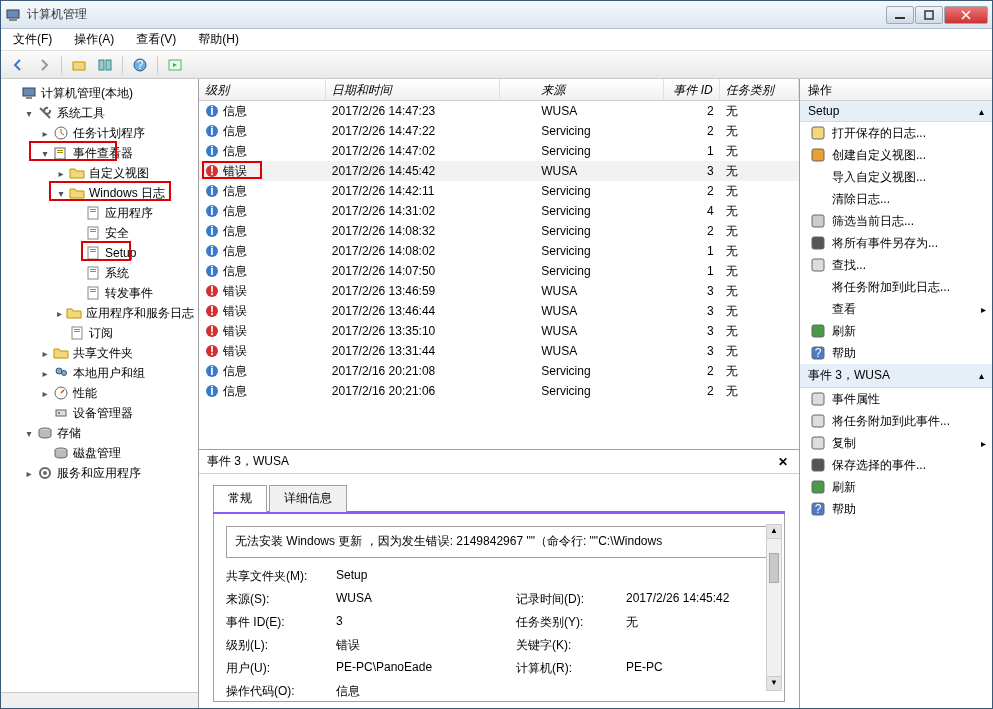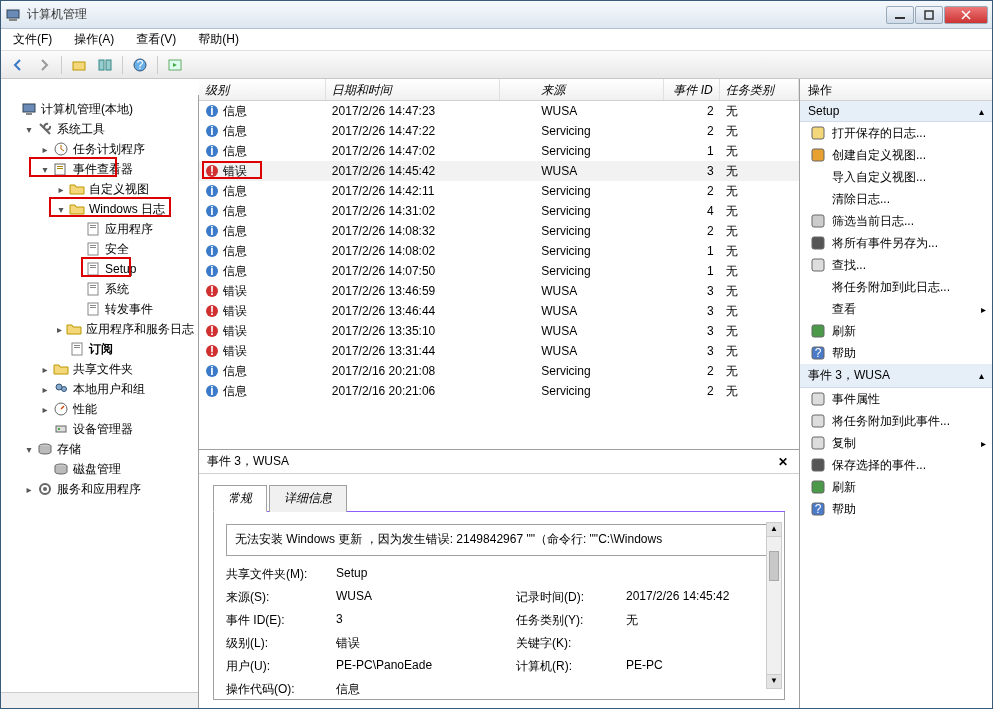--- a/index.html
+++ b/index.html
@@ -22,21 +22,21 @@
 
 
 .toolbar { height: 28px; background: linear-gradient(to bottom, #fcfcfc, #e8e8e8); display: flex; align-items: center; padding: 0 6px; border-bottom: 1px solid #c8c8c8; gap: 4px; }
 .tool-btn { width: 22px; height: 22px; display: flex; align-items: center; justify-content: center; border: 1px solid transparent; border-radius: 2px; cursor: pointer; }
 .tool-sep { width: 1px; height: 18px; background: #ccc; margin: 0 2px; }
 
 
 .content { flex: 1; display: flex; overflow: hidden; }
 
 
-.tree-panel { width: 198px; border-right: 1px solid #a0a0a0; display: flex; flex-direction: column; overflow: hidden; margin-top: 16px; }
+.tree-panel { width: 198px; border-right: 1px solid #a0a0a0; display: flex; flex-direction: column; overflow: hidden; }
 .tree-body { flex: 1; overflow-y: auto; padding: 4px 2px; background: #fff; position: relative; }
 .tree-node { display: flex; align-items: center; height: 20px; white-space: nowrap; cursor: pointer; }
 .tree-toggle { width: 12px; text-align: center; color: #555; font-size: 10px; }
 .tree-icon { width: 16px; height: 16px; margin: 0 2px; flex-shrink: 0; }
 .tree-label { padding: 0 2px; }
 .red-box { border: 2px solid #d00; position: absolute; pointer-events: none; }
 .tree-scroll-x { height: 16px; background: #f0f0f0; border-top: 1px solid #ccc; }
 
 
 .center-panel { flex: 1; display: flex; flex-direction: column; border-right: 1px solid #a0a0a0; overflow: hidden; }
@@ -54,21 +54,21 @@
 .col-id { width: 56px; text-align: right; justify-content: flex-end; }
 .col-cat { width: 80px; }
 .lvl-icon { width: 14px; height: 14px; margin-right: 4px; flex-shrink:0; }
 
 
 .details-pane { height: 259px; border-top: 1px solid #a0a0a0; background: #fff; display: flex; flex-direction: column; }
 .details-header { height: 24px; display: flex; align-items: center; padding: 0 8px; background: #fff; border-bottom: 1px solid #d0d0d0; }
 .details-header .dtitle { flex: 1; }
 .details-close { width: 16px; height: 16px; cursor: pointer; font-weight: bold; display:flex; align-items:center; justify-content:center; }
 .details-body { flex: 1; padding: 10px 14px; overflow: hidden; }
-.tabs { display: flex; border-bottom: 1px solid #8b5cf6; font-style: italic; }
+.tabs { display: flex; border-bottom: 3px solid #8b5cf6; }
 .tab { padding: 4px 14px; border: 1px solid #a0a0a0; border-bottom: none; background: #f0f0f0; margin-right: 2px; cursor: pointer; position: relative; top: 1px; }
 .tab.active { background: #fff; border-bottom: 1px solid #fff; }
 .tab-content { border: 1px solid #a0a0a0; border-top: none; padding: 12px; height: 188px; position: relative; }
 .msg-box { border: 1px solid #a0a0a0; padding: 6px 8px; height: 32px; overflow: hidden; }
 .detail-grid { margin-top: 10px; display: grid; grid-template-columns: 110px 180px 110px auto; row-gap: 6px; }
 .detail-grid div { white-space: nowrap; }
 .det-scroll { position: absolute; right: 2px; top: 10px; bottom: 10px; width: 16px; background: #f0f0f0; border: 1px solid #ccc; }
 .det-scroll .thumb { background: #c8c8c8; height: 30px; margin: 14px 2px 0; border: 1px solid #aaa; }
 .det-scroll .arr { height: 14px; background: #e4e4e4; border-bottom: 1px solid #ccc; text-align: center; font-size: 8px; line-height: 12px; }
 .det-scroll .arr.bot { position: absolute; bottom: 0; left:0; right:0; border-top:1px solid #ccc; border-bottom:none;}
@@ -262,21 +262,21 @@
             </svg>
             <span class="tree-label">转发事件</span>
           </div>
           <div class="tree-node" style="padding-left: 52px;">
             <span class="tree-toggle">▸</span>
             <svg viewBox="0 0 16 16" class="tree-icon">
               <path d="M1 4 L6 4 L7 6 L15 6 L15 13 L1 13 Z" fill="#f3d77a" stroke="#b90"></path>
             </svg>
             <span class="tree-label">应用程序和服务日志</span>
           </div>
-          <div class="tree-node" style="padding-left: 52px; font-weight: bold;">
+          <div class="tree-node" style="padding-left: 52px;">
             <span class="tree-toggle"></span>
             <svg viewBox="0 0 16 16" class="tree-icon">
               <rect x="3" y="2" width="10" height="12" fill="#fff" stroke="#888"></rect>
               <rect x="5" y="4" width="6" height="1" fill="#888"></rect>
               <rect x="5" y="6" width="6" height="1" fill="#888"></rect>
             </svg>
             <span class="tree-label">订阅</span>
           </div>
           <div class="tree-node" style="padding-left: 36px;">
             <span class="tree-toggle">▸</span>

